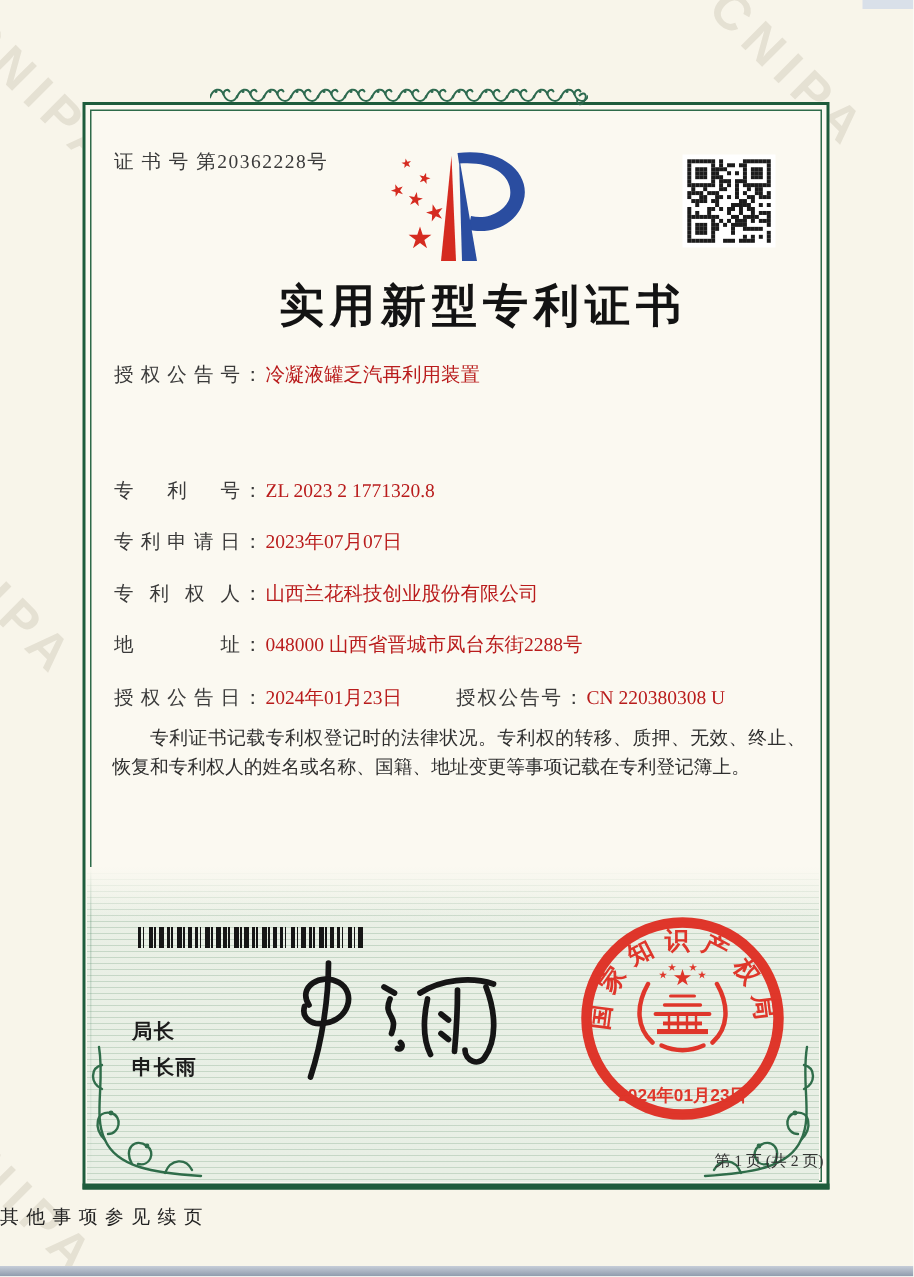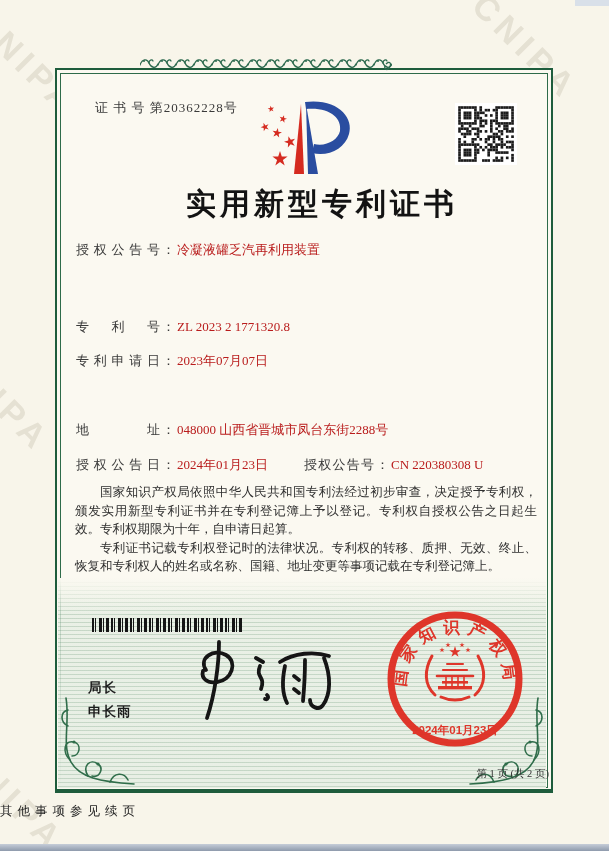--- a/index.html
+++ b/index.html
@@ -29,21 +29,21 @@
   .band{position:absolute;left:58px;top:578px;width:488px;height:210px;
         background:
           linear-gradient(180deg,#fbf9f1 0,rgba(251,249,241,0) 36px),
           repeating-linear-gradient(180deg,rgba(92,142,106,0.25) 0 1px,rgba(0,0,0,0) 1px 4px),
           linear-gradient(180deg,rgba(228,237,226,0.75),#e8efe5);}
 
   .corner-flourish{position:absolute;width:78px;height:92px;}
   .cf-left{left:58px;top:696px;}
   .cf-right{left:468px;top:696px;transform:scaleX(-1);}
 
-  .cert-no{position:absolute;left:76px;top:99px;font-size:13px;color:#3a3a3a;letter-spacing:1px;margin-left:19px;}
+  .cert-no{position:absolute;left:76px;top:99px;font-size:13px;color:#3a3a3a;letter-spacing:1px;}
   .logo{position:absolute;left:249px;top:98px;width:110px;height:80px;}
   .qr{position:absolute;left:455px;top:103px;width:62px;height:62px;background:#ffffff;}
 
   .title{position:absolute;left:55px;top:184px;width:494px;text-align:center;
          font-size:30px;font-weight:bold;color:#131313;letter-spacing:4px;padding-left:20px;}
 
   .field-row{position:absolute;left:76px;width:470px;font-size:13px;color:#333;white-space:nowrap;}
   .r1{top:241px}.r2{top:283px}.r3{top:318px}.r4{top:352px}.r5{top:387px}.r6{top:421px}.r7{top:456px}
   .flabel{display:inline-block;width:84px;text-align:justify;text-align-last:justify;color:#3a3a3a;}
   .flabel-sm{width:70px;}
@@ -404,32 +404,34 @@
 
   <div class="field-row r1">
     <span class="flabel">授权公告号</span><span class="fcolon">：</span><span class="fvalue">冷凝液罐乏汽再利用装置</span>
   </div>
   <div class="field-row r3">
     <span class="flabel">专利号</span><span class="fcolon">：</span><span class="fvalue">ZL 2023 2 1771320.8</span>
   </div>
   <div class="field-row r4">
     <span class="flabel">专利申请日</span><span class="fcolon">：</span><span class="fvalue">2023年07月07日</span>
   </div>
+  <div class="field-row r5">
+    <span class="flabel">专利权人</span><span class="fcolon">：</span><span class="fvalue">山西兰花科技创业股份有限公司</span>
+  </div>
   <div class="field-row r6">
     <span class="flabel">地址</span><span class="fcolon">：</span><span class="fvalue">048000 山西省晋城市凤台东街2288号</span>
   </div>
   <div class="field-row r7">
     <span class="flabel">授权公告日</span><span class="fcolon">：</span><span class="fvalue">2024年01月23日</span>
     <span class="grant-no">
       <span class="flabel flabel-sm">授权公告号</span><span class="fcolon">：</span><span class="fvalue">CN 220380308 U</span>
     </span>
   </div>
 
   <div class="paras">
-    <p>国家知识产权局依照中华人民共和国专利法经过初步审查，决定授予专利权，颁发实用新型专利证书并在专利登记簿上予以登记。专利权自授权公告之日起生效。专利权期限为十年，自申请日起算。</p>
     <p>专利证书记载专利权登记时的法律状况。专利权的转移、质押、无效、终止、恢复和专利权人的姓名或名称、国籍、地址变更等事项记载在专利登记簿上。</p>
   </div>
 
   <div class="barcode"></div>
 
   <div class="signatory">
     <div>局长</div>
     <div>申长雨</div>
   </div>
 

